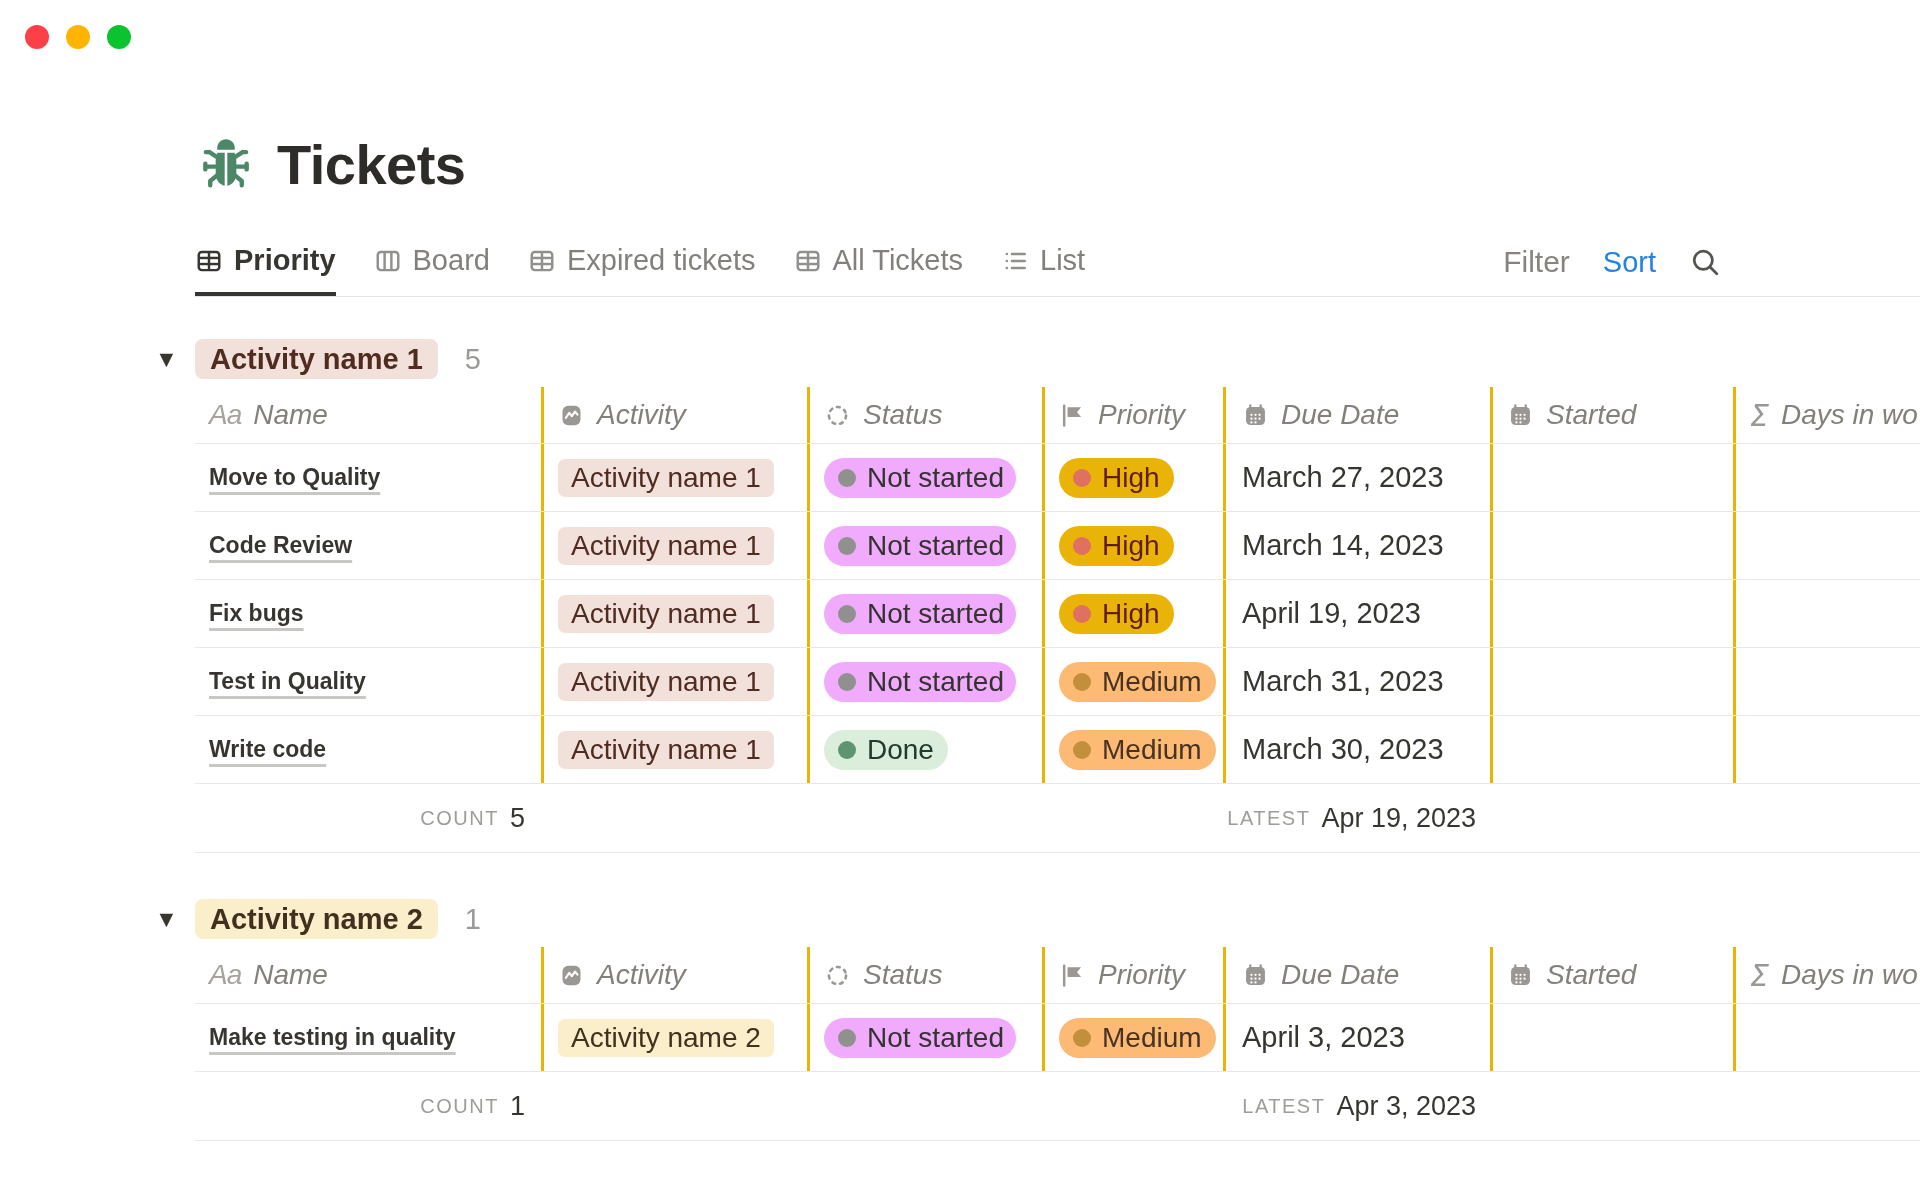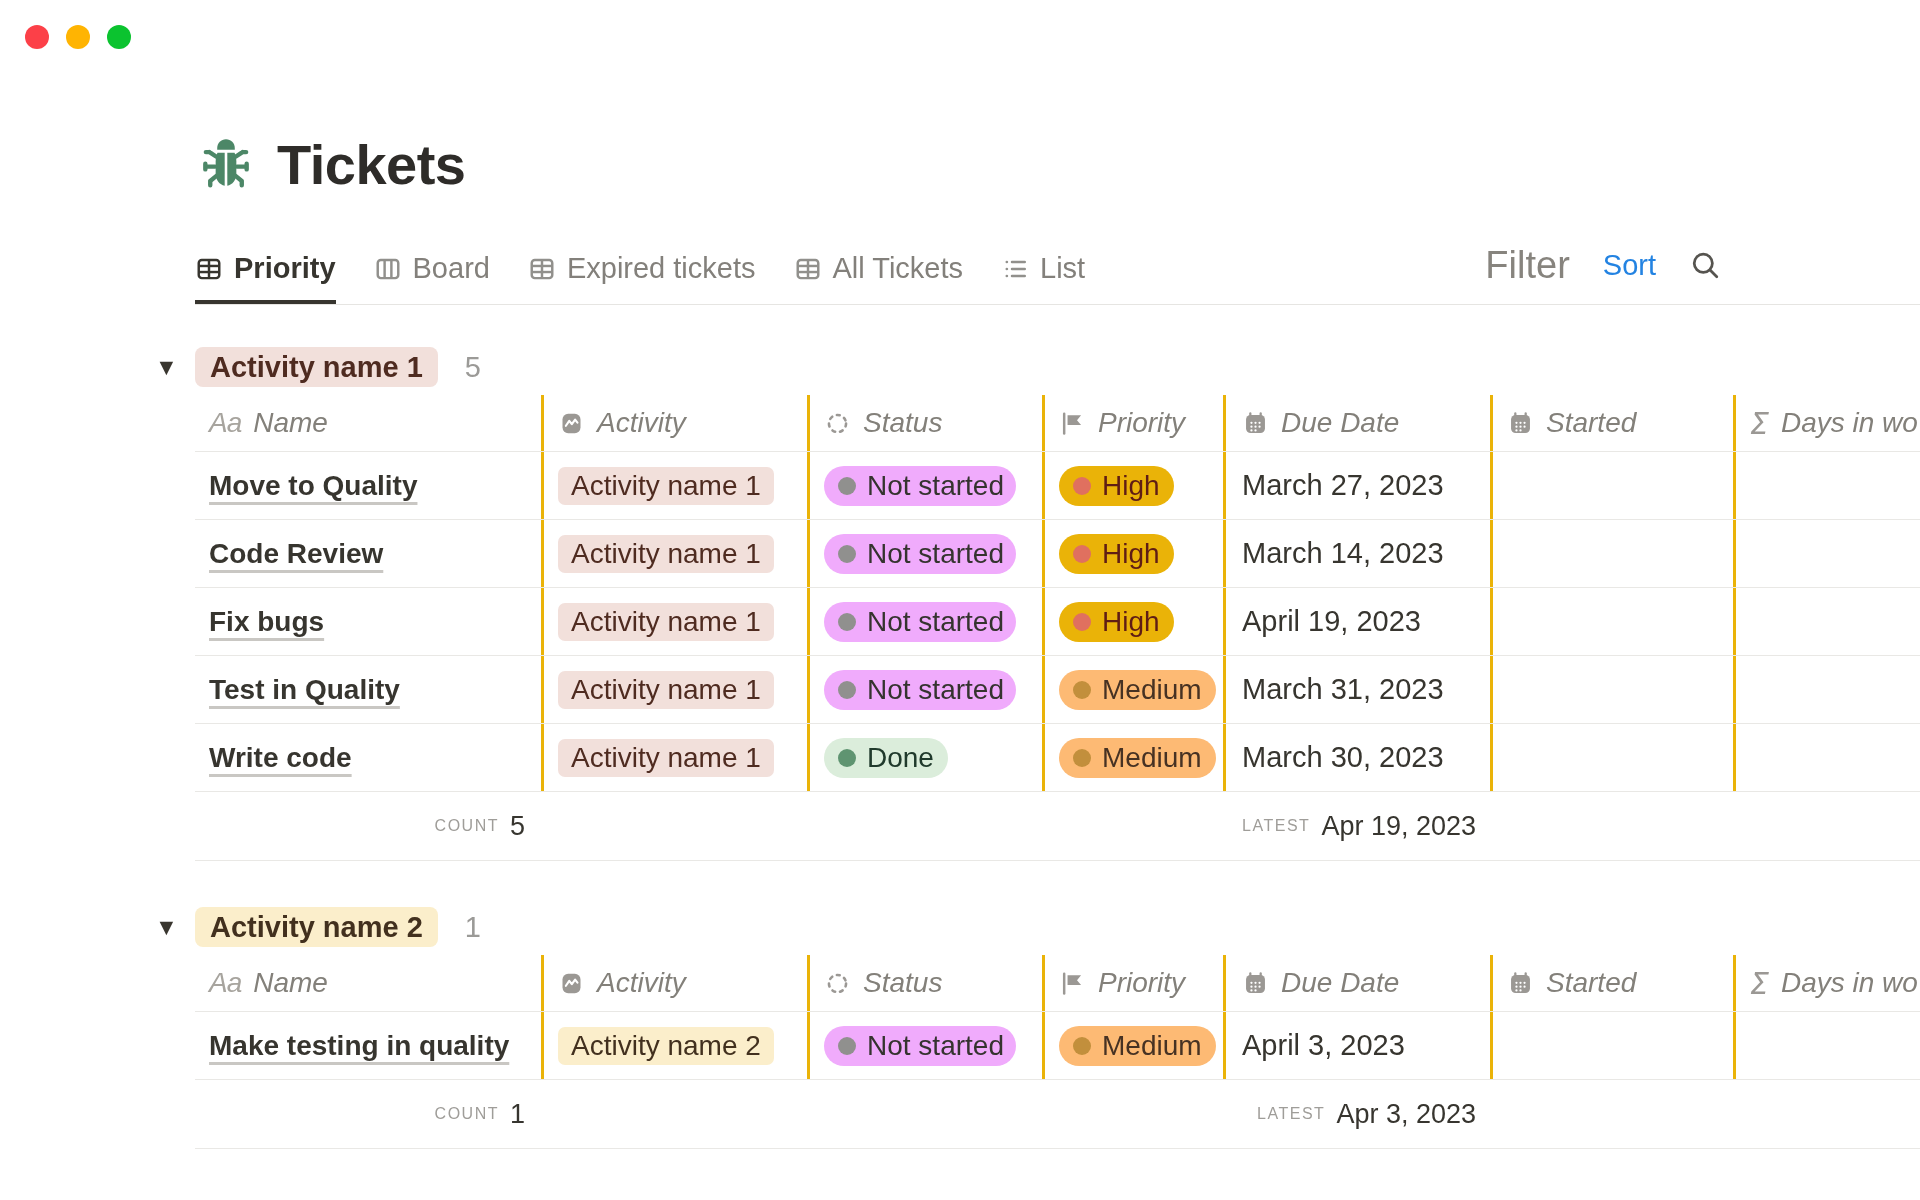--- a/index.html
+++ b/index.html
@@ -27,21 +27,21 @@
 
   
   .tabs-row { display:flex; align-items:flex-end; justify-content:space-between;
               margin-top:44px; border-bottom:1px solid #E6E5E2; padding-right:198px; }
   .tabs { display:flex; gap:38px; }
   .tab { display:flex; align-items:center; gap:11px; font-size:29px; color:#83807B;
          padding-bottom:15px; border-bottom:4px solid transparent; cursor:pointer; white-space:nowrap; }
   .tab.active { color:#37352F; font-weight:600; border-bottom-color:#37352F; }
   .tab svg { display:block; }
   .view-controls { display:flex; align-items:center; gap:33px; padding-bottom:17px; }
-  .vc-filter { font-size:38px; color:#87847E; cursor:pointer; }
+  .vc-filter { font-size:30px; color:#87847E; cursor:pointer; }
   .vc-sort   { font-size:29px; color:#2383E2; cursor:pointer; }
   .vc-search { cursor:pointer; display:flex; }
 
   
   .group { margin-top:42px; }
   .group2 { margin-top:46px; }
   .group-header { display:flex; align-items:center; margin-left:-40px; }
   .toggle { width:40px; font-size:23px; color:#39362F; cursor:pointer; flex:none; }
   .group-tag { height:40px; display:inline-flex; align-items:center; padding:0 15px;
                border-radius:8px; font-size:29px; font-weight:700; cursor:pointer; white-space:nowrap; }
@@ -58,21 +58,21 @@
   .c7 { width:252px; }
   .thead { height:56px; }
   .thead .cell { gap:12px; font-size:28px; color:#83807A; cursor:pointer; white-space:nowrap;font-style:italic; }
   .thead .hicon { flex:none; display:flex; align-items:center; }
   .aa { font-size:28px; color:#A7A49E; letter-spacing:-1px; }
   .sigma { font-size:30px; color:#9B9894; font-family:"DejaVu Sans", sans-serif; }
   .drow { height:68px; border-top:1px solid #E9E8E5; }
   .drow .cell + .cell, .thead .cell + .cell { border-left:3px solid #eab308; }
   .drow .cell { cursor:pointer; }
 
-  .name-link { font-size:28px; font-weight:600; color:#37352F; white-space:nowrap; cursor:pointer;
+  .name-link { font-size:23px; font-weight:600; color:#37352F; white-space:nowrap; cursor:pointer;
                text-decoration:underline; text-decoration-color:#C9C7C3;
                text-decoration-thickness:2.5px; text-underline-offset:7px; }
   .date { font-size:29px; color:#37352F; white-space:nowrap; }
 
   .tag { height:38px; display:inline-flex; align-items:center; padding:0 13px;
          border-radius:7px; font-size:28px; white-space:nowrap; }
   .tag.t-red    { background:#F2E0DB; color:#4F2B20; }
   .tag.t-yellow { background:#FBEECB; color:#42301E; }
 
   .pill { height:40px; display:inline-flex; align-items:center; gap:11px; padding:0 14px;
@@ -88,21 +88,21 @@
   .pr-yellow { background:#fdba74; color:#473223; }
   .pr-yellow .dot { background:#C28F3C; }
 
   
   .frow { height:70px; border-top:1px solid #E9E8E5; border-bottom:1px solid #E9E8E5; }
   .fcell { display:flex; align-items:center; justify-content:flex-end; gap:11px;
            overflow:hidden; cursor:pointer; flex:none; }
   .f1 { width:346px; padding-right:16px; }
   .fsp { width:682px; }
   .f5 { width:267px; padding-right:14px; }
-  .flabel { font-size:16px; letter-spacing:1.5px; color:#9F9D99; white-space:nowrap; flex:none; }
+  .flabel { font-size:20px; letter-spacing:1.5px; color:#9F9D99; white-space:nowrap; flex:none; }
   .fvalue { font-size:27px; color:#37352F; white-space:nowrap; }
   .fcell.clip-left { justify-content:flex-end; }
 </style>
 </head>
 <body>
 
 <div class="traffic-lights">
   <button class="tl tl-close"></button>
   <button class="tl tl-min"></button>
   <button class="tl tl-max"></button>

